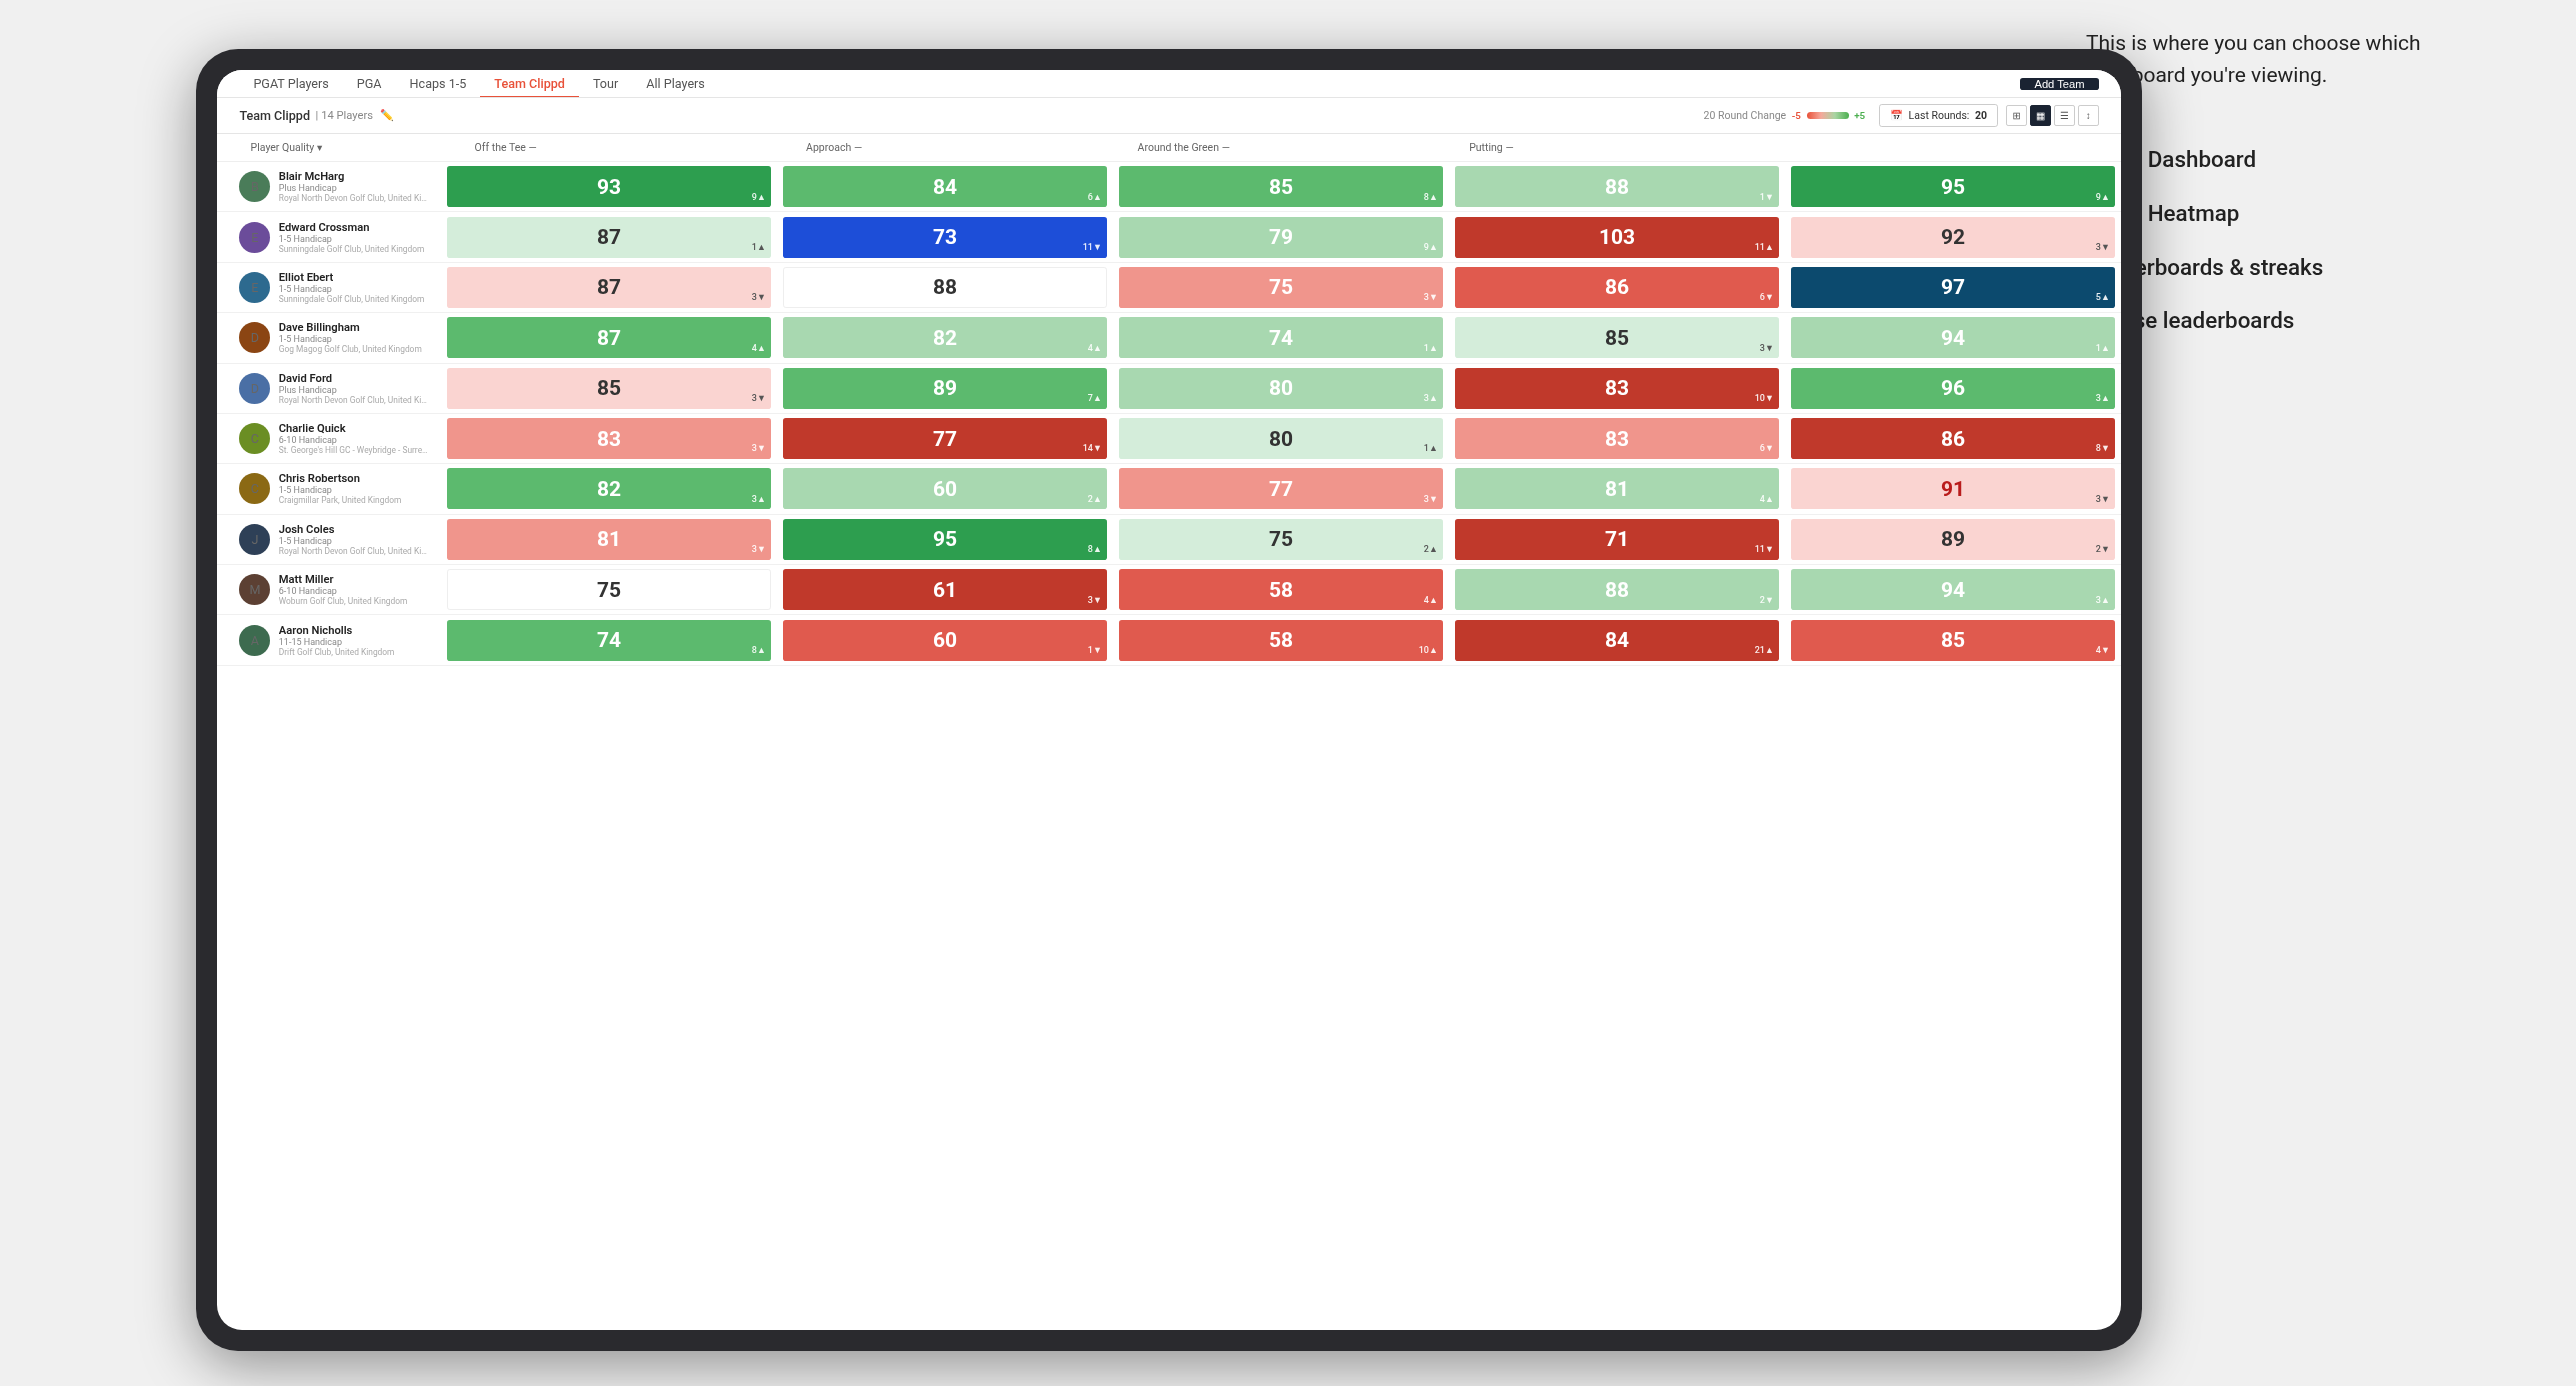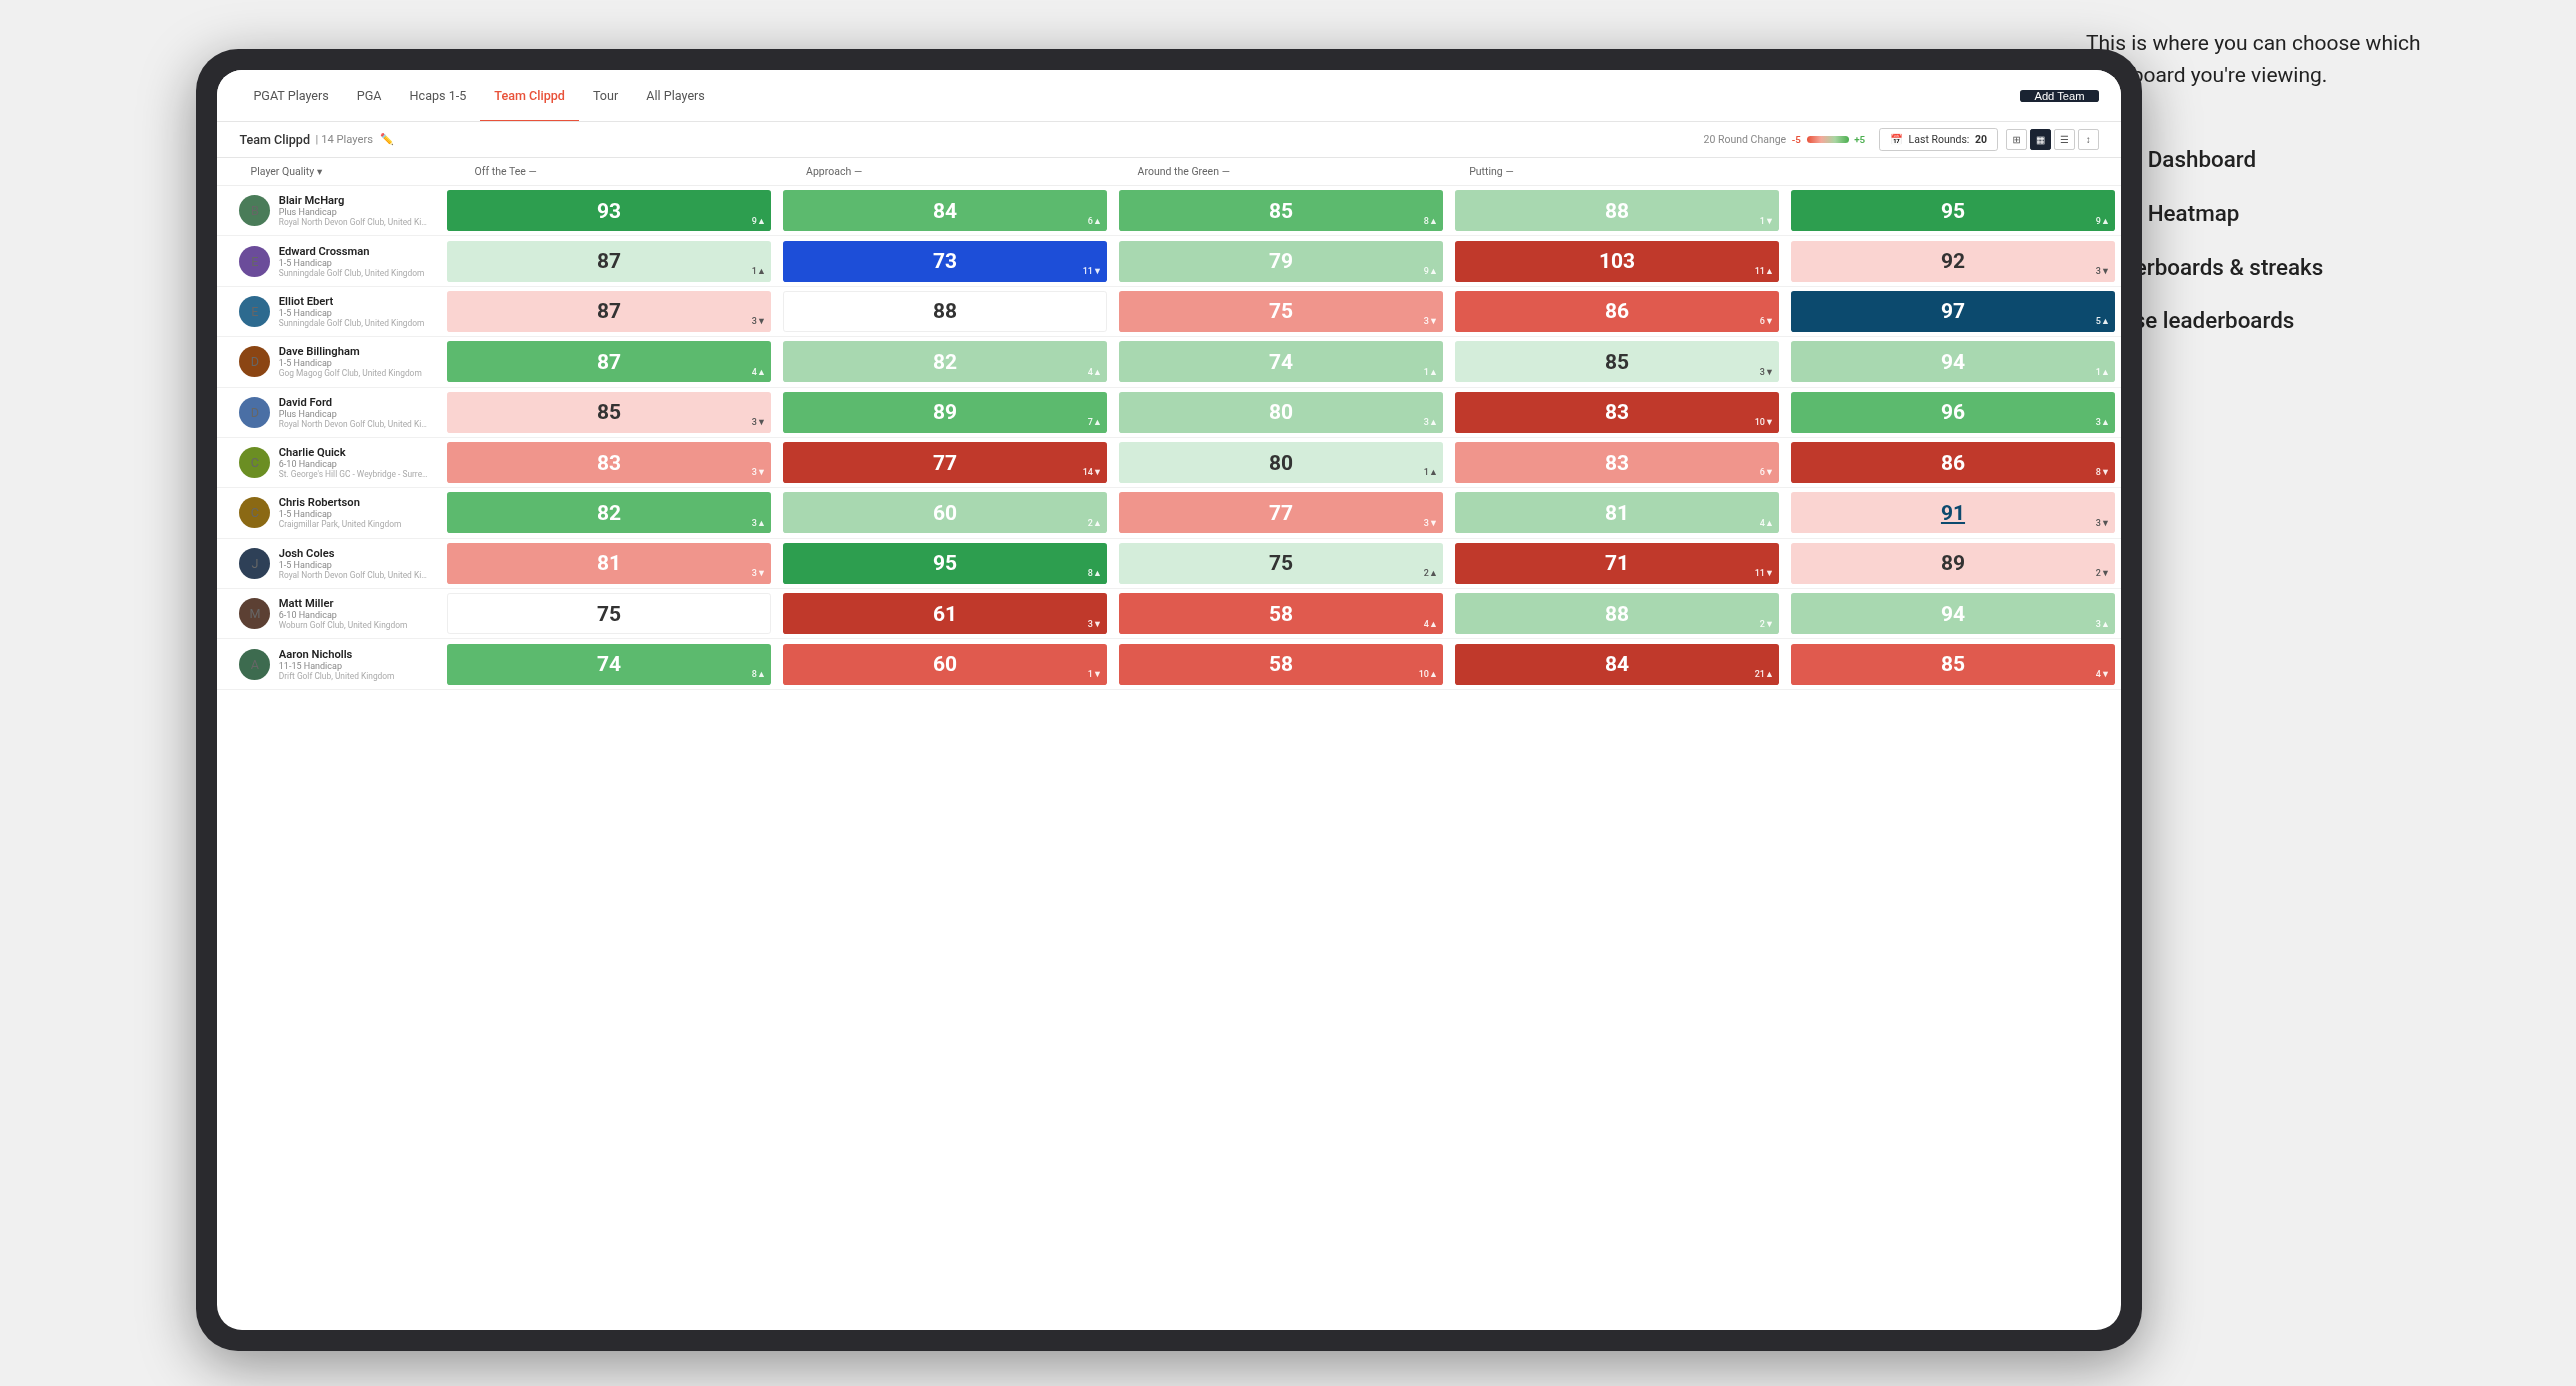--- a/index.html
+++ b/index.html
@@ -120,21 +120,21 @@
       align-items: center;
       justify-content: center;
       color: #fff;
       font-size: 11.2px;
       cursor: pointer;
     }
 
     
     .sub-nav {
       background: #fff;
-      height: 52px;
+      height: 28px;
       display: flex;
       align-items: center;
       padding: 0 22.4px;
       border-bottom: 0.7px solid #e5e5e5;
       flex-shrink: 0;
       gap: 0;
     }
     .sub-nav-item {
       font-size: 12.6px;
       color: #555;
@@ -713,21 +713,21 @@
                 </div>
               </div>
               <div class="score-cell">
                 <div class="score-badge" style="background: rgb(168, 216, 176);">
                   <span class="score-num" style="color: rgb(255, 255, 255);">81</span>
                   <span class="score-change light" style="color: rgba(255, 255, 255, 0.9);">4▲</span>
                 </div>
               </div>
               <div class="score-cell">
                 <div class="score-badge" style="background: rgb(250, 212, 209);">
-                  <span class="score-num dark" style="color: #0c4a6e; text-decoration: underline;">91</span>
+                  <span class="score-num dark" style="color: #b91c1c;">91</span>
                   <span class="score-change dark" style="color: rgb(85, 85, 85);">3▼</span>
                 </div>
               </div>
             </div>
             <div class="player-row">
               <div class="player-info">
                 <div class="player-avatar" style="background: rgb(46, 64, 87);">J</div>
                 <div class="player-details">
                   <div class="player-name">Josh Coles</div>
                   <div class="player-handicap">1-5 Handicap</div>

